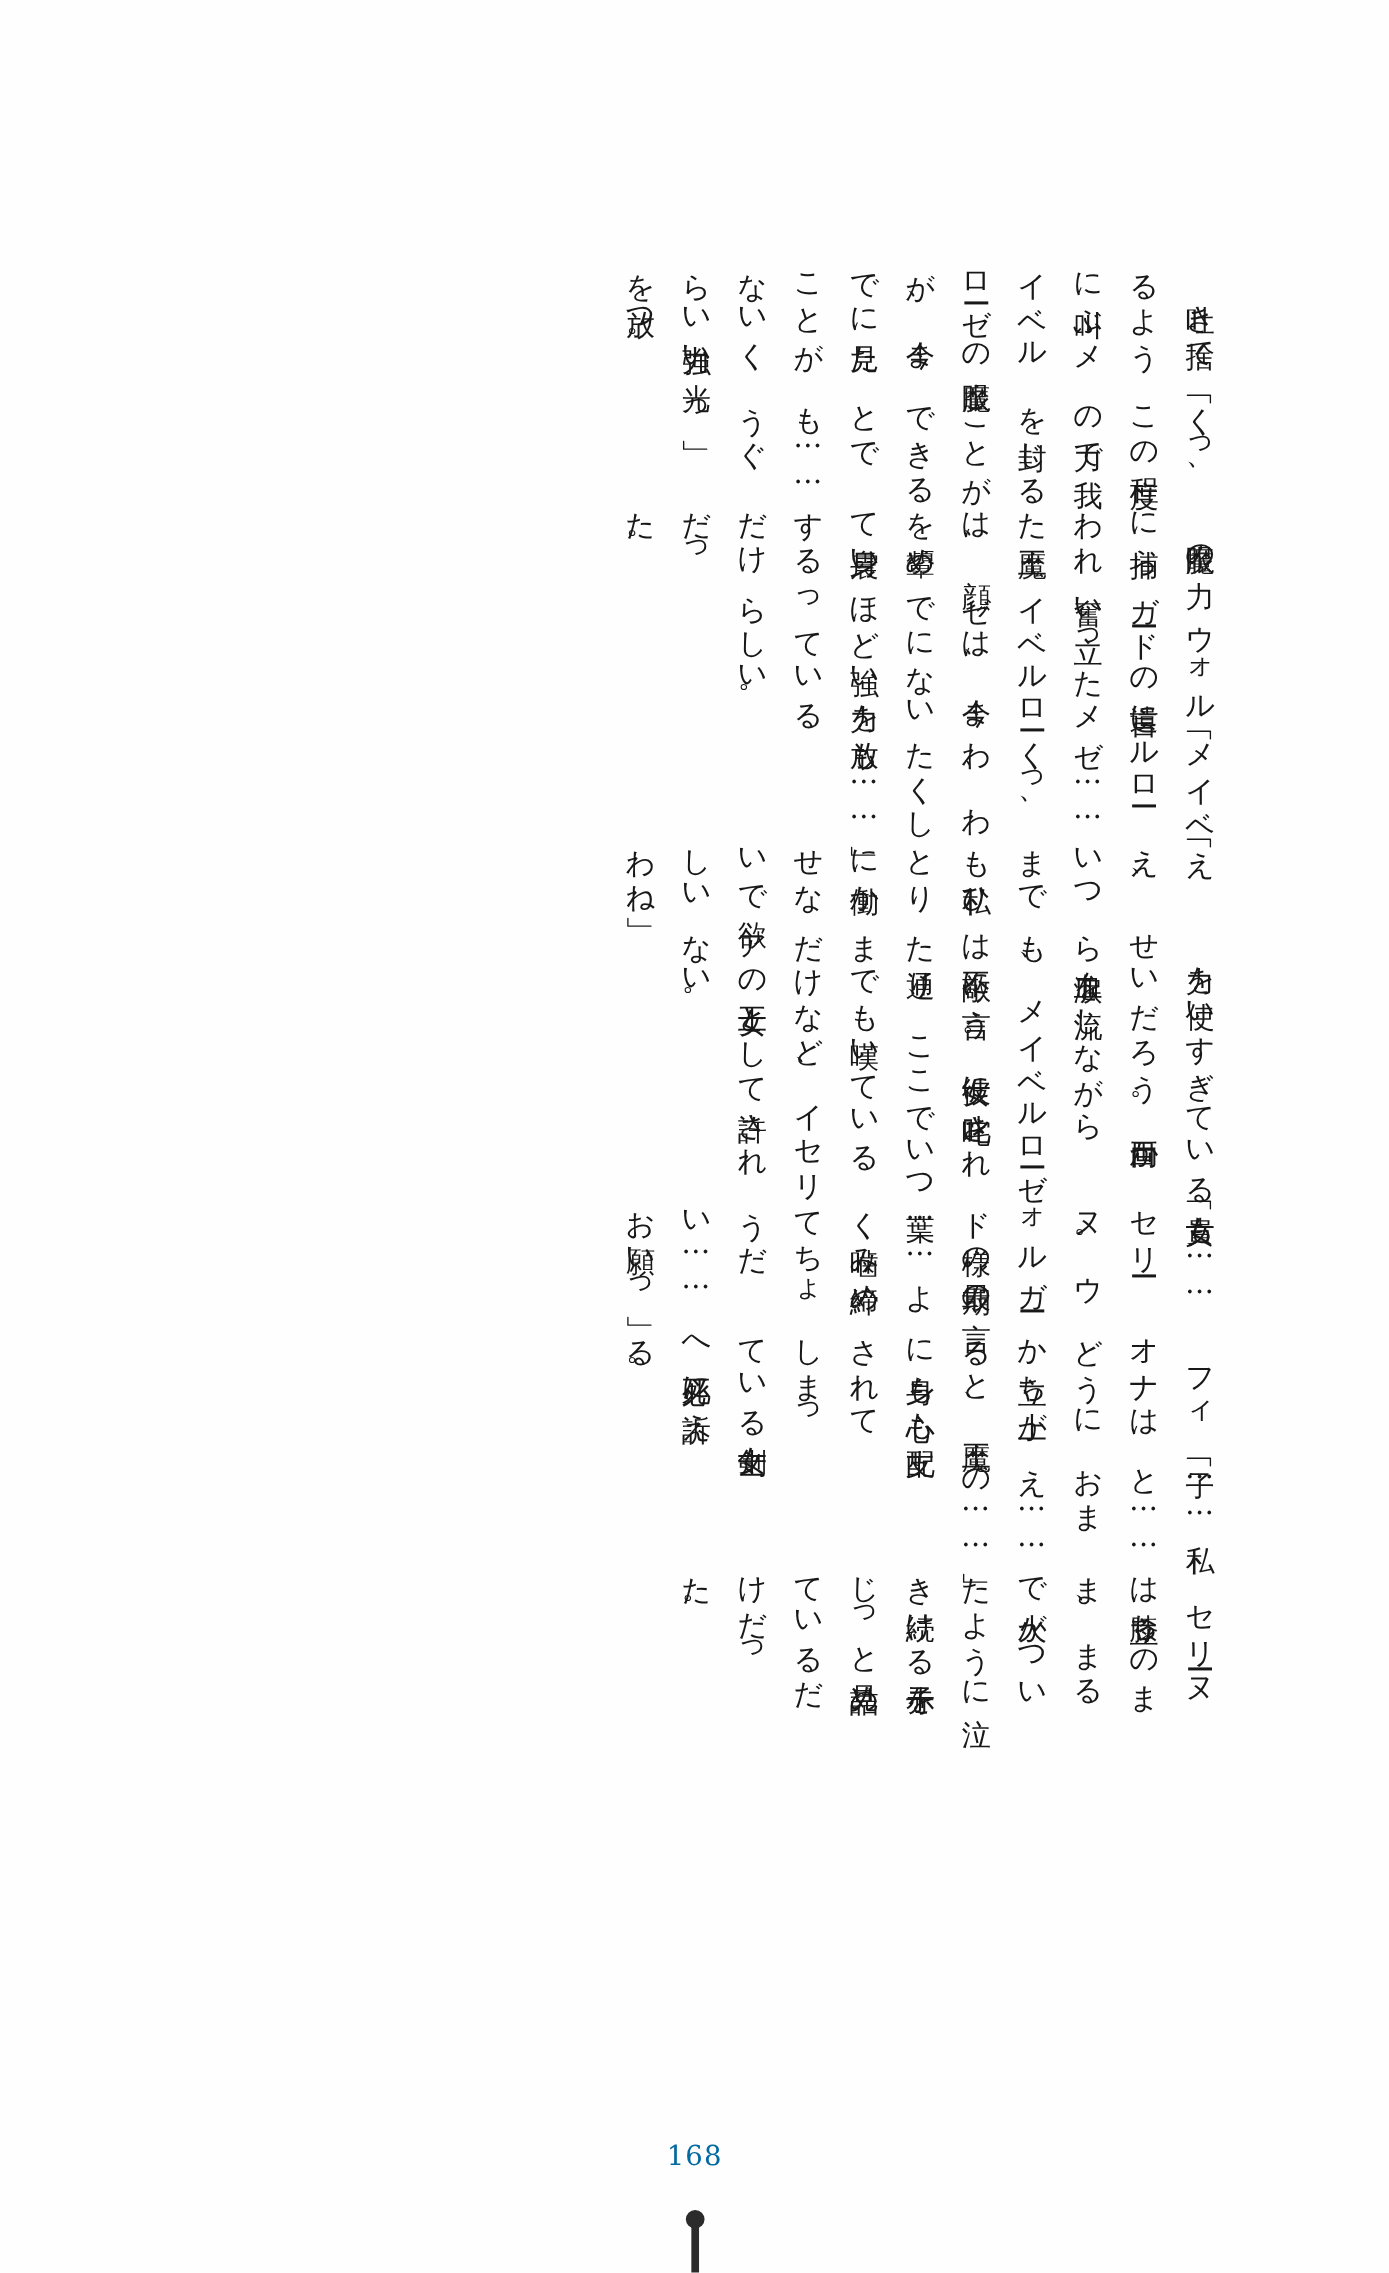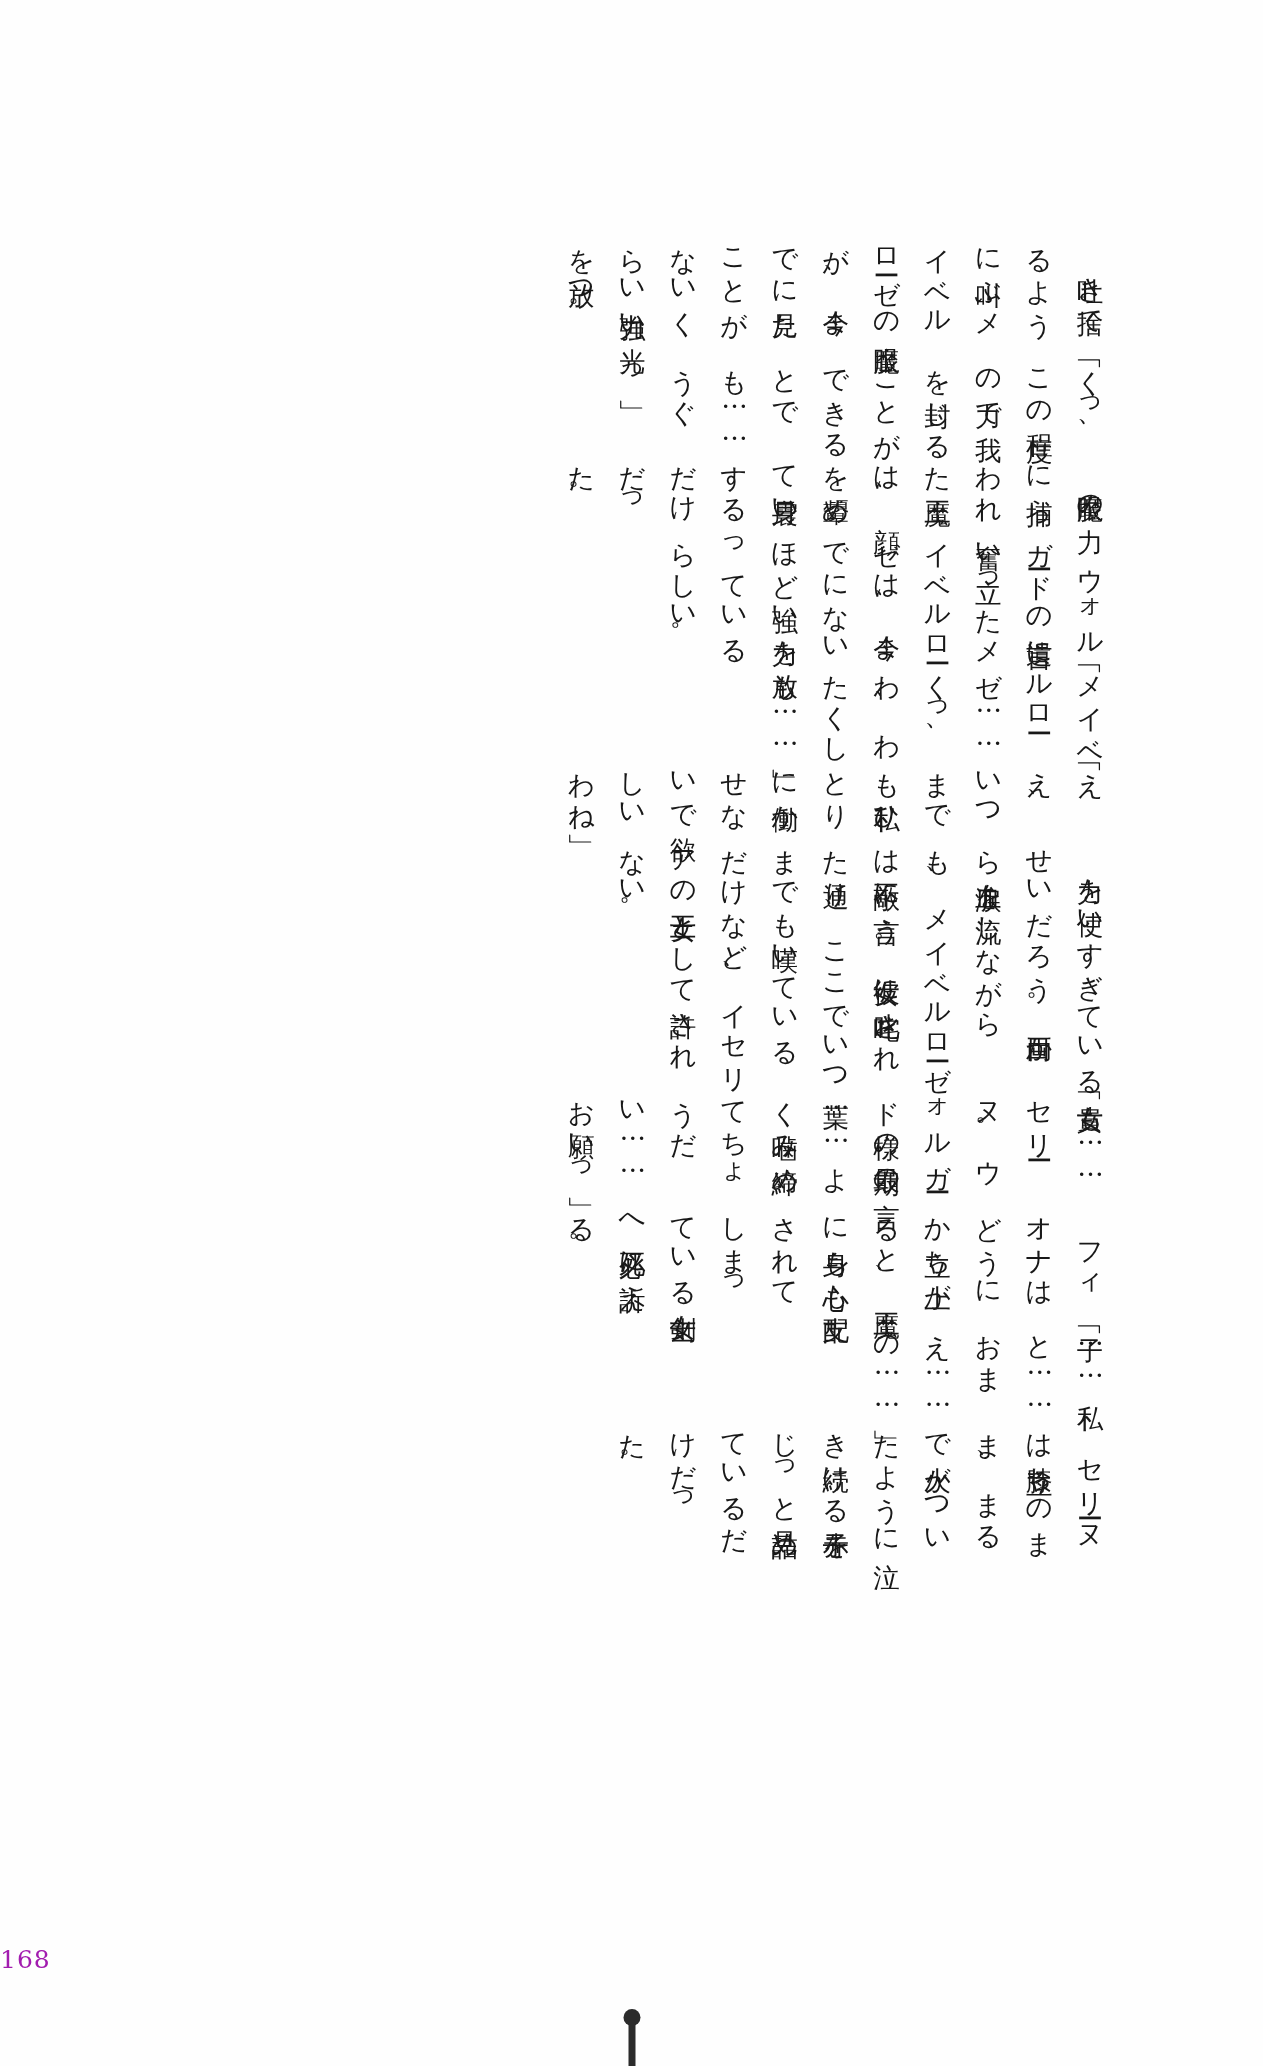--- a/index.html
+++ b/index.html
@@ -44,24 +44,24 @@
     text-indent: 0;
   }
   .vtext p.ind {
     text-indent: 1em;
   }
   .page-number {
     position: absolute;
     left: 0;
     right: 0;
     bottom: 92px;
-    text-align: left;
+    text-align: center;
     font-size: 25px;
     letter-spacing: 1px;
-    color: #a21caf;
+    color: #0369a1;
     font-family: "DejaVu Serif", "Liberation Serif", serif;
     margin-top: 28px;
   }
   .spine-mark {
     position: absolute;
     left: 50%;
     transform: translateX(-50%);
     bottom: 0;
     width: 7px;
     height: 46px;

